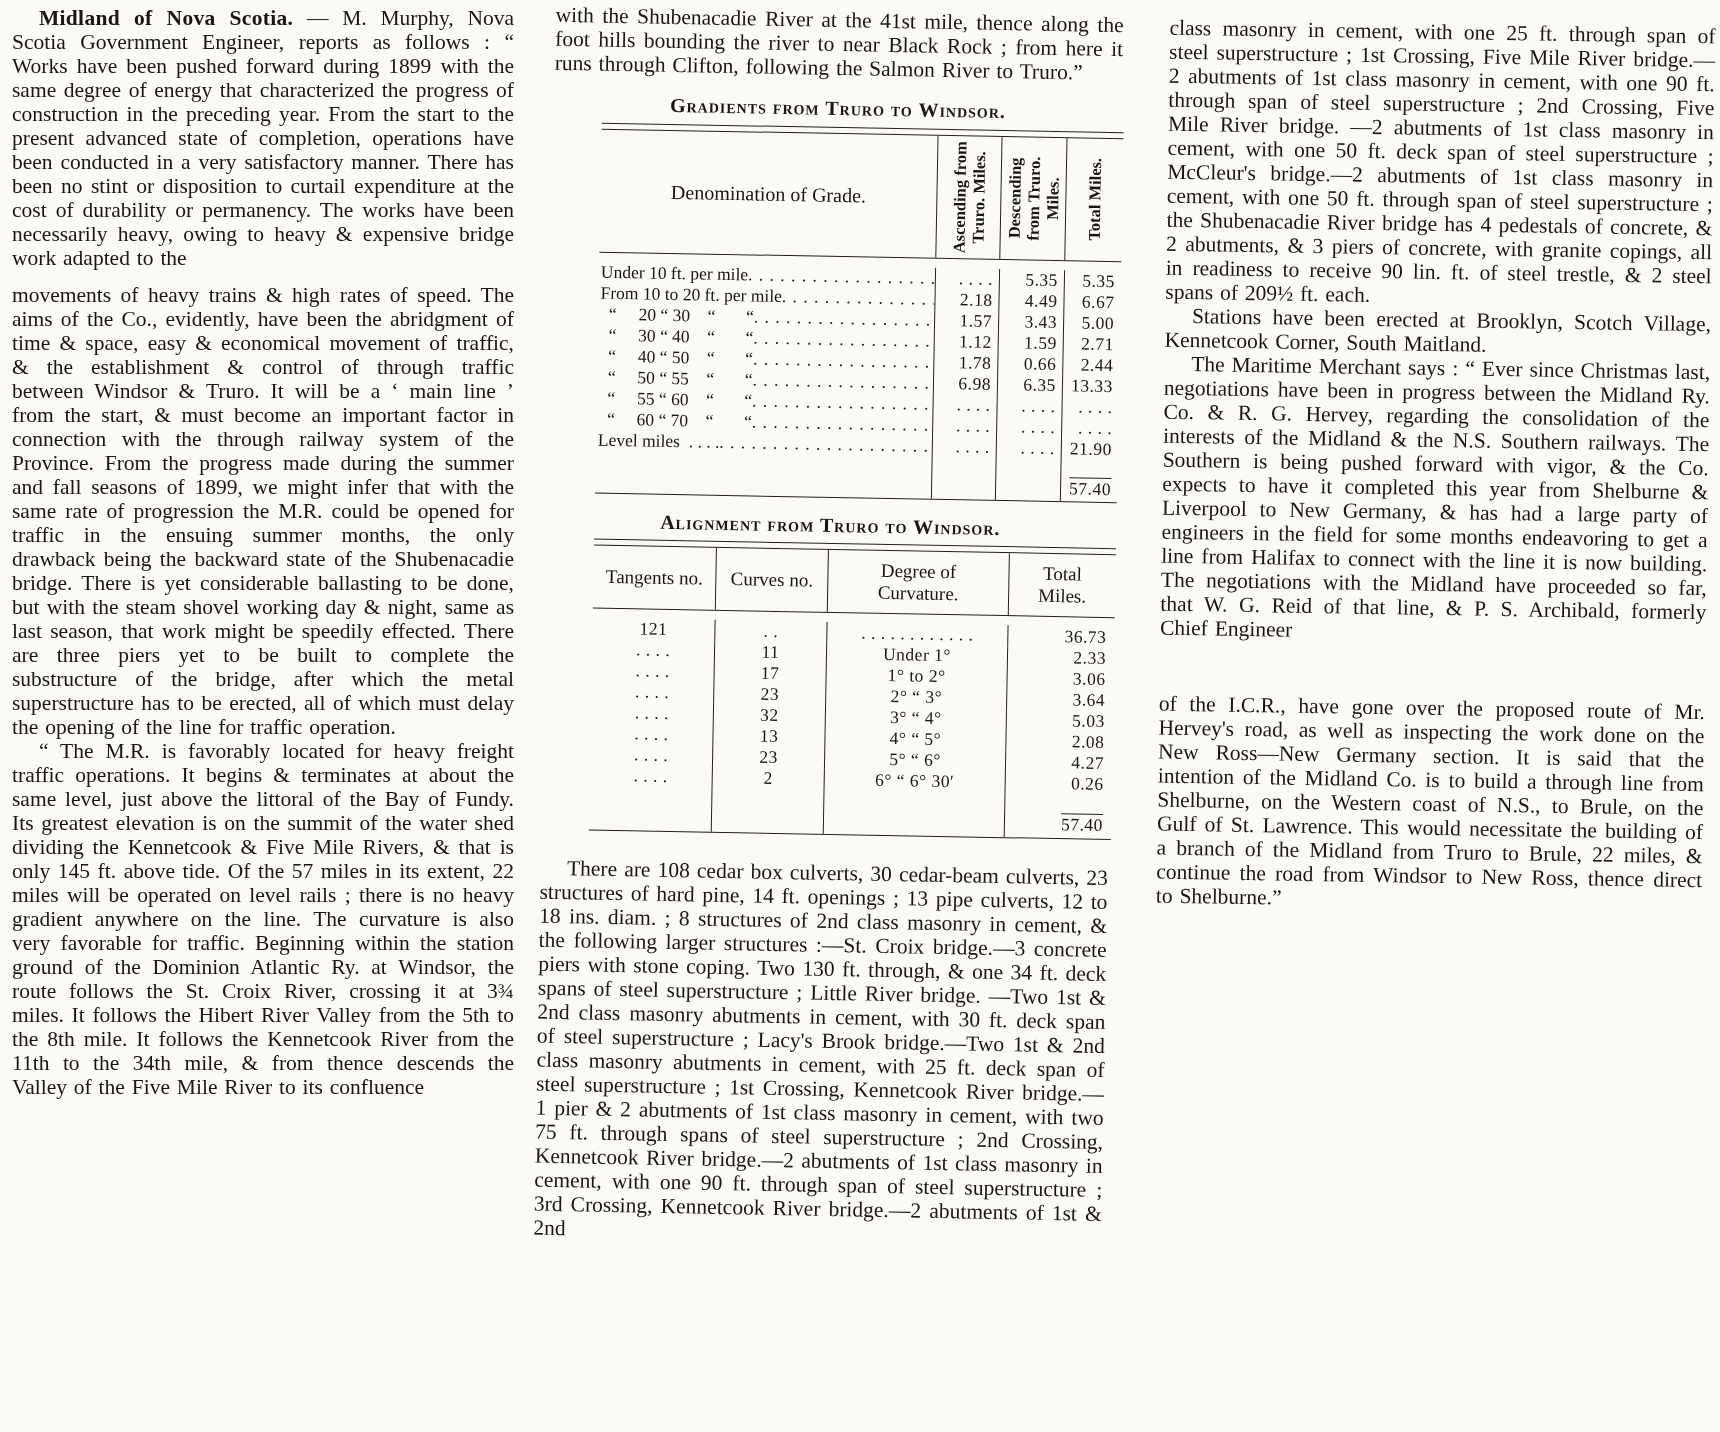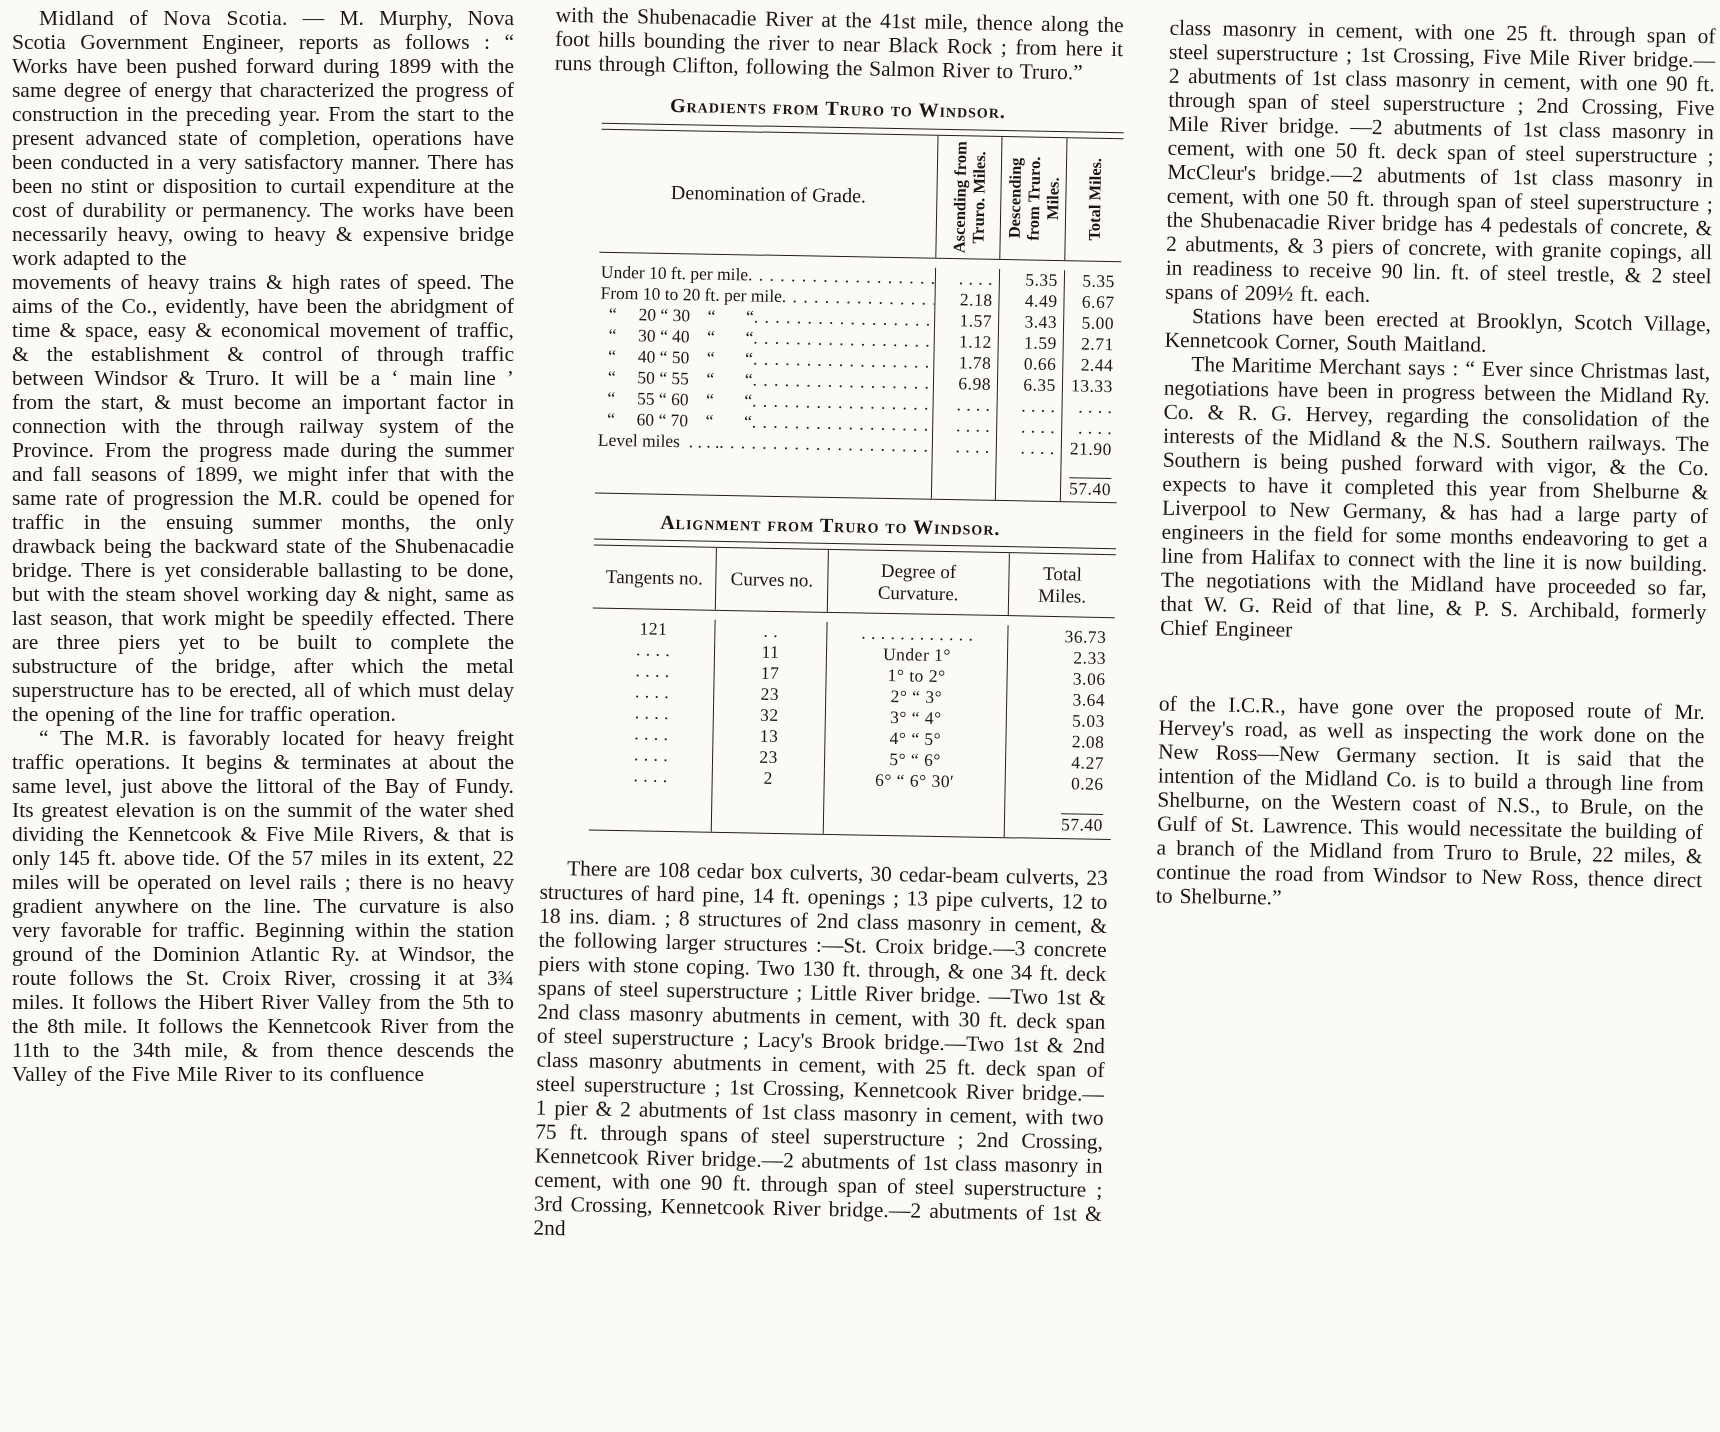--- a/index.html
+++ b/index.html
@@ -9,23 +9,23 @@
     color:#191613;
     font-family:"Liberation Serif","DejaVu Serif",serif;
   }
   .col{position:absolute;top:0;}
   .col-1{left:12px;width:502px;padding-top:6px;}
   .col-2{left:556px;width:568px;padding-top:8px;transform:rotate(1.05deg);transform-origin:50% 0;}
   .col-3{left:1170px;width:546px;padding-top:20px;transform:rotate(0.9deg);transform-origin:50% 0;}
 
   .para{margin:0;font-size:21.5px;line-height:24px;text-align:justify;word-spacing:1.5px;}
   .para.indent{text-indent:27px;}
-  .gap-before{margin-top:0;}
+  .gap-before{margin-top:13px;}
   .big-gap{margin-top:52px;}
-  .lead-bold{font-weight:normal;letter-spacing:0.3px;}
+  .lead-bold{font-weight:bold;letter-spacing:0.3px;}
 
   .caption{
     font-variant:small-caps;font-weight:bold;letter-spacing:1px;
     text-align:center;font-size:20px;line-height:24px;
     margin:16px 0 7px 0;
   }
   .caption.c2{margin:13px 0 6px 0;}
 
   .tbl{margin-left:48px;width:522px;}
   .rule-dbl{height:5px;border-top:1.7px solid #232019;border-bottom:1.1px solid #232019;}

